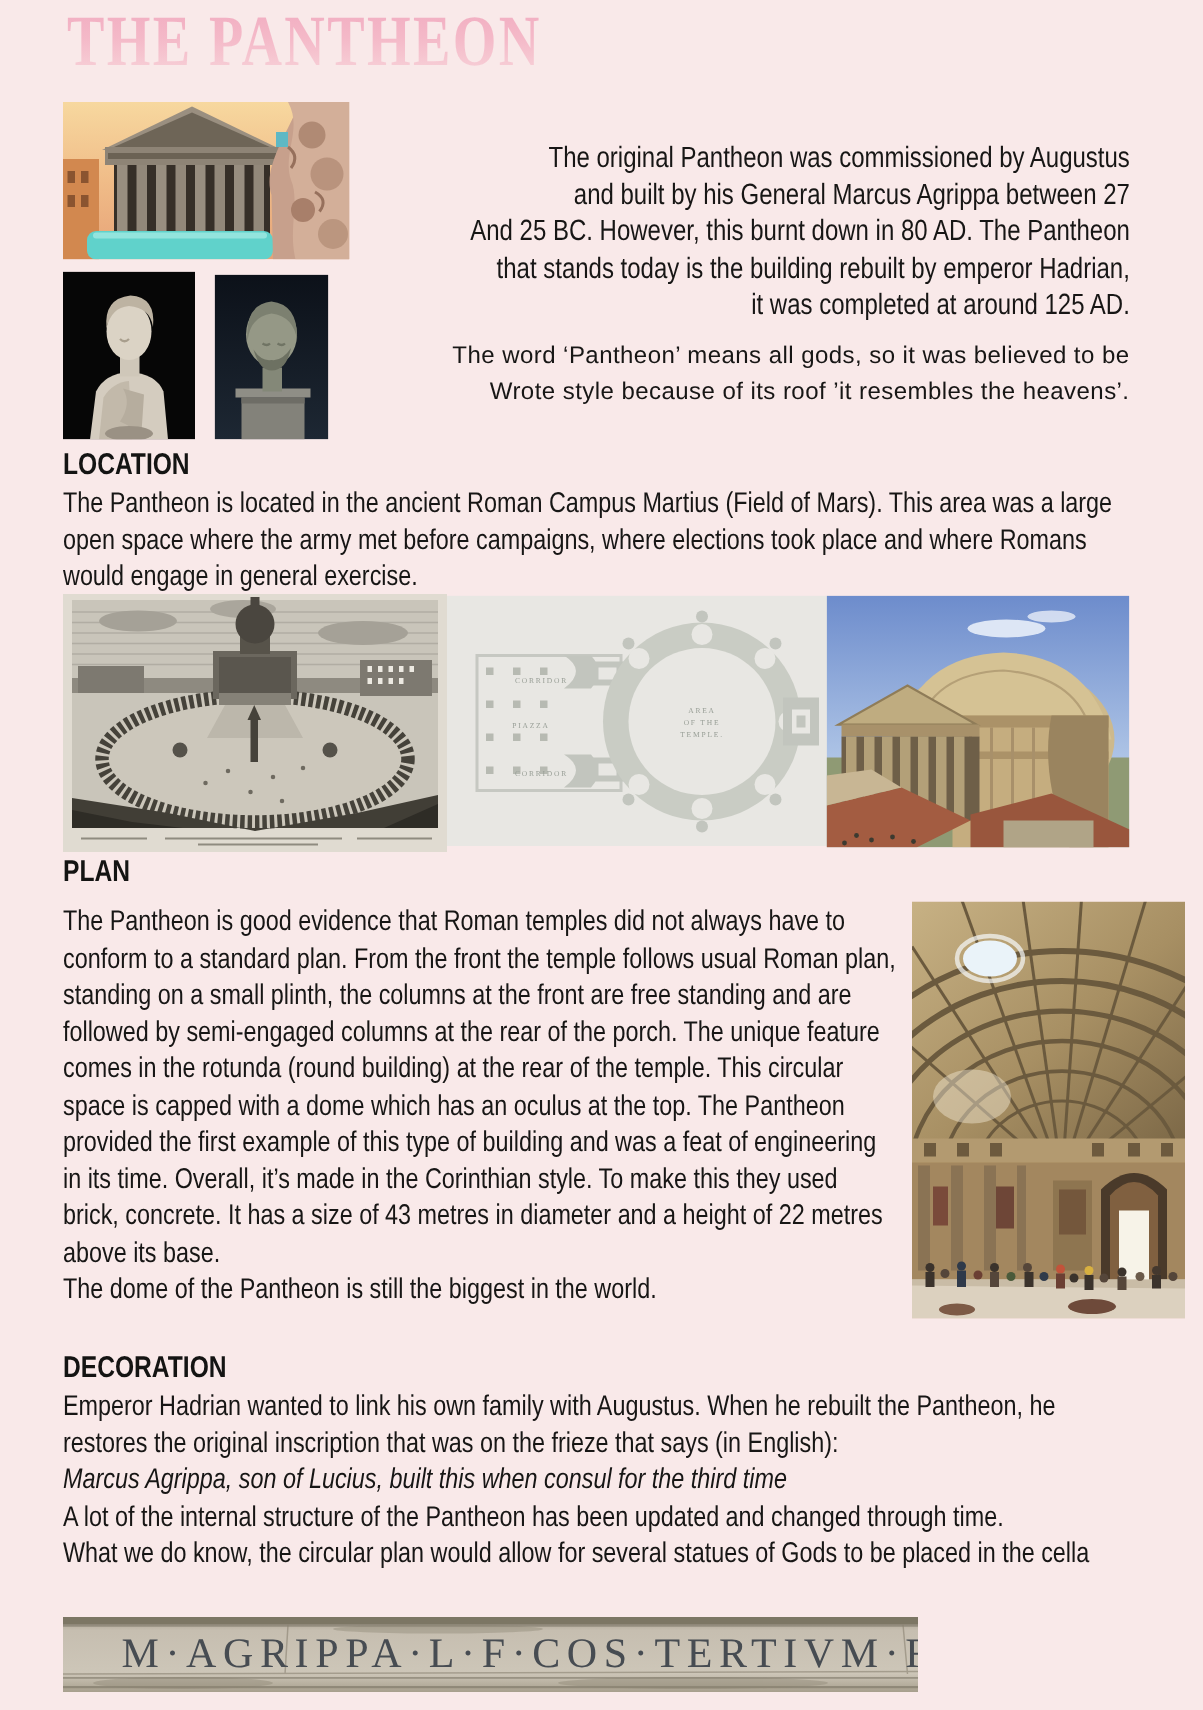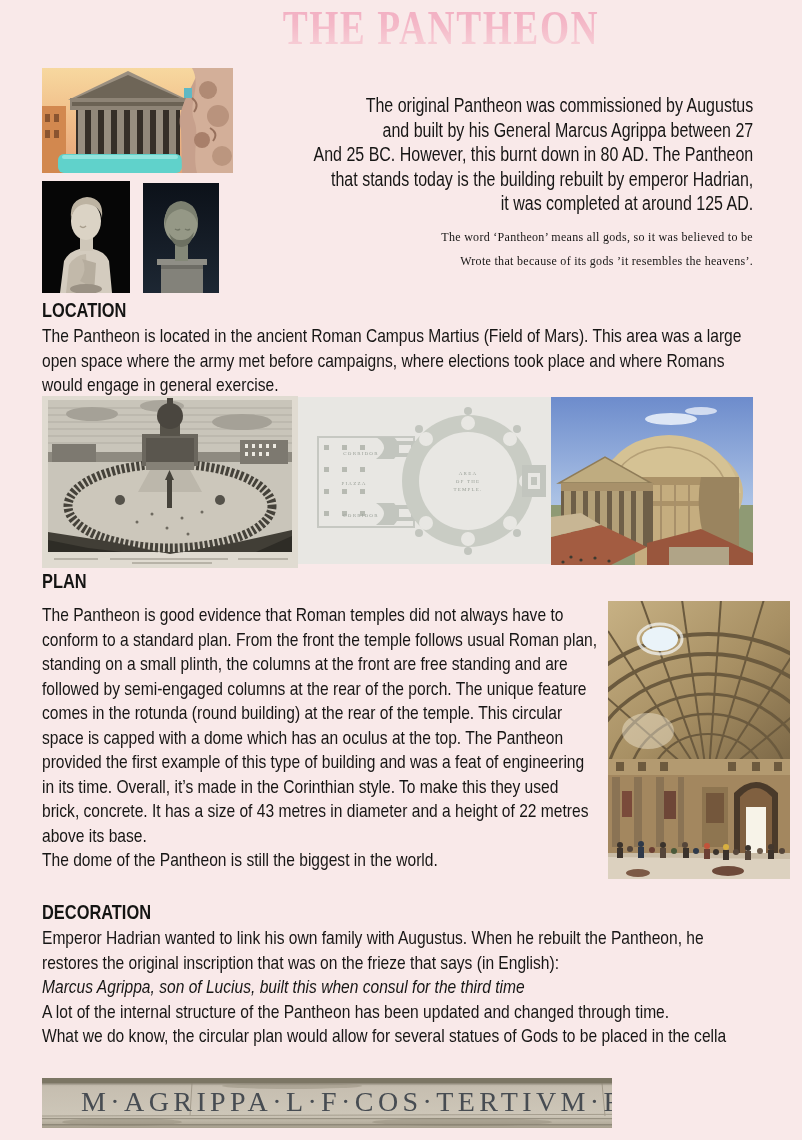--- a/index.html
+++ b/index.html
@@ -1,37 +1,37 @@
 <!DOCTYPE html>
 <html><head>
 <meta charset="utf-8">
 <style>
   html,body{margin:0;padding:0;}
   body{background:#f9e9e9;font-family:"Liberation Sans",sans-serif;color:#171615;}
   #canvas{position:relative;width:802px;height:1140px;background:#f9e9e9;overflow:hidden;margin:0 auto;}
 
   
-  .title-wrap{position:absolute;top:2px;left:0;width:644px;text-align:right;}
+  .title-wrap{position:absolute;top:2px;left:0;width:644px;text-align:left;}
   .title-text{display:inline-block;font-family:"Liberation Serif",serif;font-weight:bold;
     font-size:48px;line-height:52px;letter-spacing:2px;
     background:linear-gradient(180deg,#f1abc0 0%,#f4b9c8 45%,#f8d6db 100%);
     -webkit-background-clip:text;background-clip:text;color:transparent;
     transform:scaleX(0.78);transform-origin:center top;white-space:nowrap;}
 
   
   .cond{transform:scaleX(0.82);transform-origin:left top;}
   .cond-r{transform:scaleX(0.82);transform-origin:right top;}
 
   .body-text{font-size:19px;line-height:24.5px;color:#171615;}
   .heading{font-weight:bold;font-size:20px;line-height:22px;color:#141413;}
 
   .intro-cond{position:absolute;top:93px;right:49px;text-align:right;}
   .intro-cond .ln{white-space:nowrap;font-size:19.5px;line-height:24.6px;}
   .intro-wide{position:absolute;top:226px;right:49px;text-align:right;}
-  .intro-wide .ln{white-space:nowrap;font-size:12px;line-height:23.6px;letter-spacing:0.3px;font-family:Liberation Serif, serif;}
+  .intro-wide .ln{white-space:nowrap;font-size:16px;line-height:23.6px;letter-spacing:0.3px;}
 
   .loc-head{position:absolute;left:42px;top:299px;}
   .loc-body{position:absolute;left:42px;top:324px;width:868px;}
   .plan-head{position:absolute;left:42px;top:570px;}
   .plan-body{position:absolute;left:42px;top:603px;width:678px;}
   .deco-head{position:absolute;left:42px;top:901px;}
   .deco-body{position:absolute;left:42px;top:926px;width:870px;}
   .italic-line{font-style:italic;}
 
   .img-box{position:absolute;overflow:hidden;}
@@ -129,21 +129,21 @@
 
   <div class="intro-cond cond-r">
     <div class="ln">The original Pantheon was commissioned by Augustus</div>
     <div class="ln">and built by his General Marcus Agrippa between 27</div>
     <div class="ln">And 25 BC. However, this burnt down in 80 AD. The Pantheon</div>
     <div class="ln">that stands today is the building rebuilt by emperor Hadrian,</div>
     <div class="ln">it was completed at around 125 AD.</div>
   </div>
   <div class="intro-wide">
     <div class="ln">The word ‘Pantheon’ means all gods, so it was believed to be</div>
-    <div class="ln">Wrote that because of its gods ’it resembles the heavens’.</div>
+    <div class="ln">Wrote style because of its roof ’it resembles the heavens’.</div>
   </div>
 
   <div class="loc-head heading cond">LOCATION</div>
   <div class="loc-body body-text cond">The Pantheon is located in the ancient Roman Campus Martius (Field of Mars). This area was a large open space where the army met before campaigns, where elections took place and where Romans would engage in general exercise.</div>
 
   <div class="img-box" style="left:42px;top:396px;width:256px;height:172px;">
     <svg width="256" height="172" viewBox="0 0 256 172">
       <rect width="256" height="172" fill="#e0dbd1"></rect>
       <rect x="6" y="4" width="244" height="152" fill="#c9c5ba"></rect>
       <g stroke="#b1ada3" stroke-width="1">

